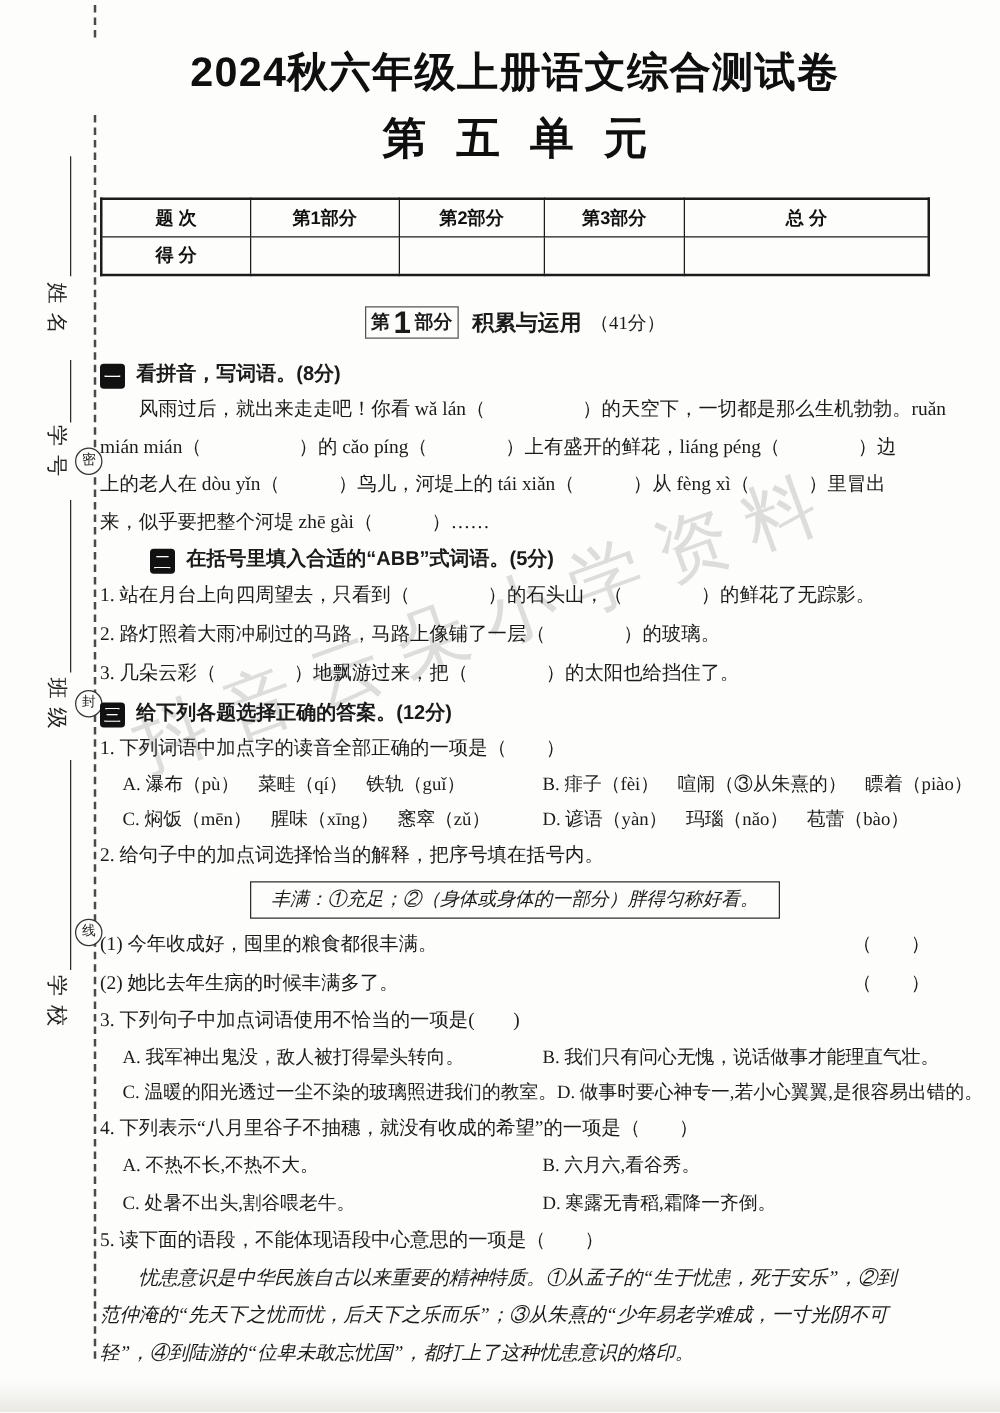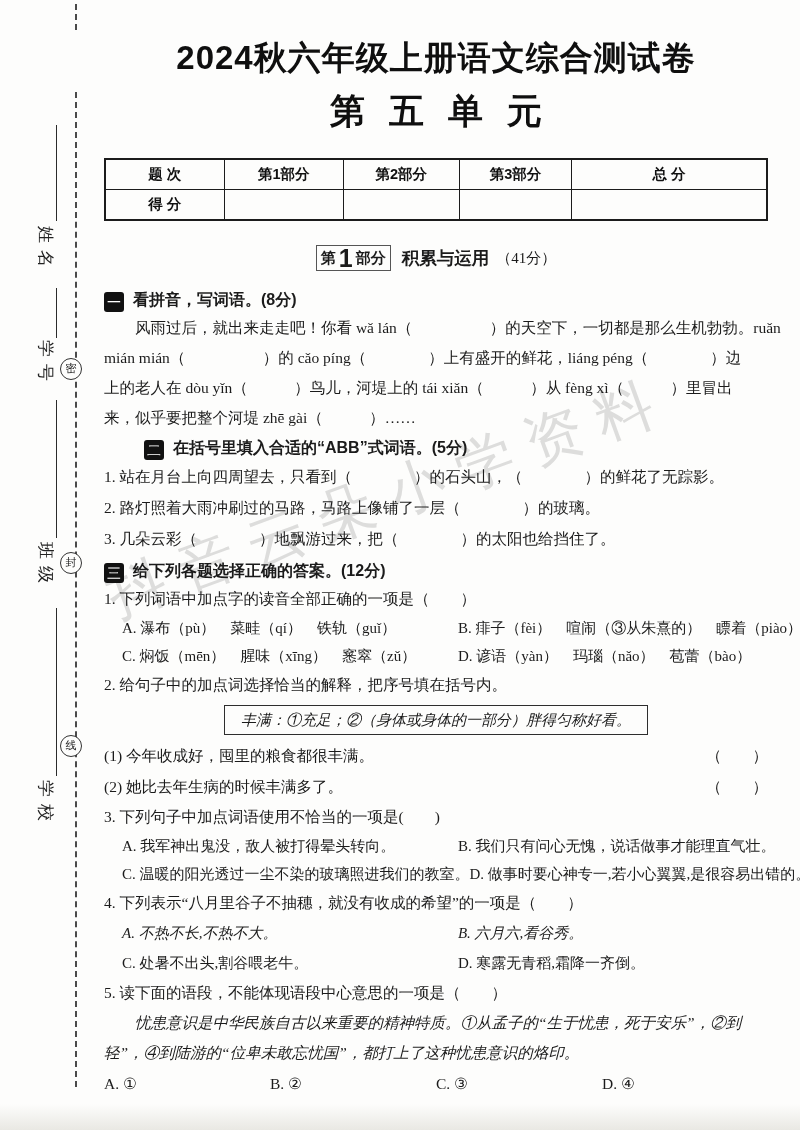--- a/index.html
+++ b/index.html
@@ -25,21 +25,21 @@
   }
   
   .watermark{
     position:absolute;left:110px;top:560px;width:660px;
     transform:rotate(-20deg);transform-origin:left center;
     font-size:58px;letter-spacing:16px;color:rgba(110,110,110,0.22);
     font-family:"Liberation Sans",sans-serif;white-space:nowrap;
     pointer-events:none;
   }
   
-  .main{position:absolute;left:104px;top:34px;width:664px;}
+  .main{position:absolute;left:80px;top:34px;width:664px;}
   .title{
     text-align:center;font-family:"Liberation Sans",sans-serif;
     font-weight:900;font-size:33px;line-height:48px;margin:0;color:#0f0f0f;
     letter-spacing:1px;
   }
   .subtitle{
     text-align:center;font-family:"Liberation Sans",sans-serif;
     font-weight:900;font-size:35px;line-height:50px;margin:4px 0 0;color:#0f0f0f;
     letter-spacing:24px;padding-left:24px;
   }
@@ -205,31 +205,32 @@
     <div class="opt-row">
       <span class="l">A. 我军神出鬼没，敌人被打得晕头转向。</span>
       <span class="r">B. 我们只有问心无愧，说话做事才能理直气壮。</span>
     </div>
     <div class="opt-row">
       <span class="l">C. 温暖的阳光透过一尘不染的玻璃照进我们的教室。</span>
       <span class="r">D. 做事时要心神专一,若小心翼翼,是很容易出错的。</span>
     </div>
 
     <div class="bodyline">4. 下列表示“八月里谷子不抽穗，就没有收成的希望”的一项是（　　）</div>
-    <div class="opt-row" style="line-height:30px;font-style:italic;">
+    <div class="opt-row" style="line-height:30px;">
       <span class="l">A. 不热不长,不热不大。</span>
       <span class="r">B. 六月六,看谷秀。</span>
     </div>
     <div class="opt-row" style="line-height:30px;">
       <span class="l">C. 处暑不出头,割谷喂老牛。</span>
       <span class="r">D. 寒露无青稻,霜降一齐倒。</span>
     </div>
 
     <div class="bodyline">5. 读下面的语段，不能体现语段中心意思的一项是（　　）</div>
     <div class="bodyline indent" style="font-style:italic;">忧患意识是中华民族自古以来重要的精神特质。①从孟子的“生于忧患，死于安乐”，②到</div>
+    <div class="bodyline" style="font-style:italic;">范仲淹的“先天下之忧而忧，后天下之乐而乐”；③从朱熹的“少年易老学难成，一寸光阴不可</div>
     <div class="bodyline" style="font-style:italic;">轻”，④到陆游的“位卑未敢忘忧国”，都打上了这种忧患意识的烙印。</div>
     <div class="ans-row">
       <span>A. ①</span>
       <span>B. ②</span>
       <span>C. ③</span>
       <span>D. ④</span>
     </div>
 
   </div>
 

